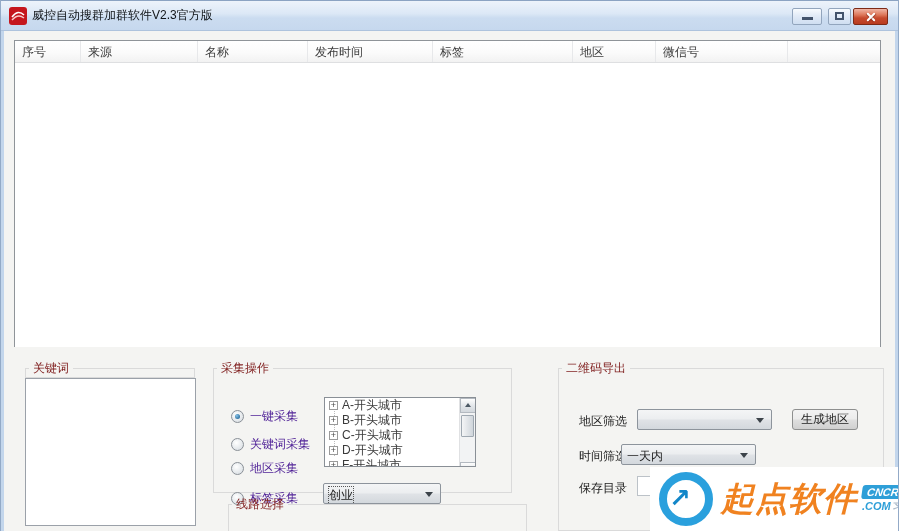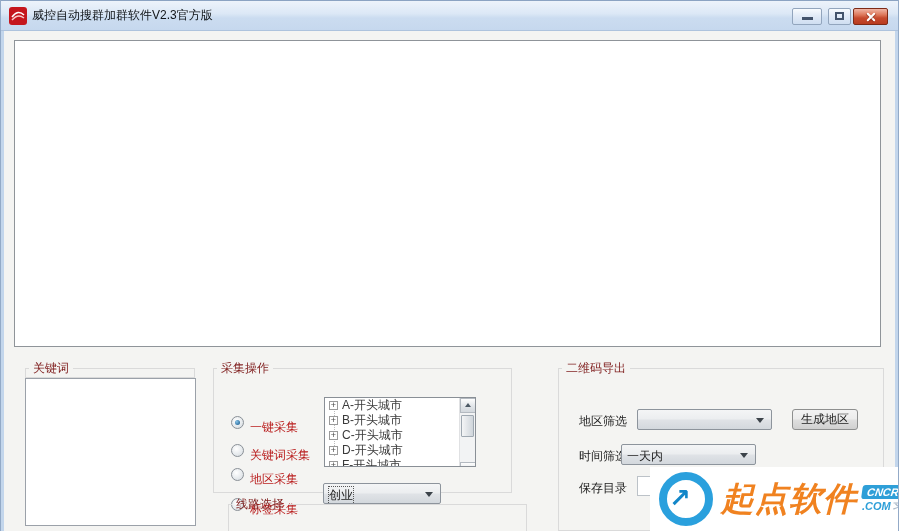--- a/index.html
+++ b/index.html
@@ -60,21 +60,21 @@
   .gb-collect{left:213px;top:360px;width:299px;height:133px;}
   .gb-route{left:228px;top:496px;width:299px;height:60px;}
   .gb-qrcode{left:558px;top:360px;width:326px;height:171px;}
   
   .opt{position:absolute;display:flex;align-items:center;gap:6px;white-space:nowrap;}
   .radio{width:13px;height:13px;border-radius:50%;border:1px solid #8a9097;box-sizing:border-box;
     background:radial-gradient(circle at 40% 35%,#ffffff,#dee3e7 75%);flex:0 0 auto;}
   .radio.checked{position:relative;}
   .radio.checked::after{content:"";position:absolute;left:3px;top:3px;width:5px;height:5px;border-radius:50%;
     background:radial-gradient(circle at 35% 35%,#86c2e8,#2c6e9e 75%);}
-  .opt-label{color:#b91c1c;margin-top:11px;}
+  .opt-label{color:#4c1d95;}
   
   .tree{position:absolute;left:110px;top:20px;width:152px;height:70px;background:#fff;
     border:1px solid #898f96;box-sizing:border-box;overflow:hidden;}
   .tree::before{content:"";position:absolute;left:9px;top:5px;bottom:10px;border-left:1px dotted #bdbdbd;}
   .tree-row{position:relative;display:flex;align-items:center;height:15px;padding-left:4px;color:#3a3a3a;}
   .expander{width:9px;height:9px;box-sizing:border-box;border:1px solid #9a9a9a;background:#fff;
     font-size:9px;line-height:7px;text-align:center;color:#4d4d4d;margin-right:4px;flex:0 0 auto;z-index:1;}
   .expander::before{content:"+";}
   .tree-label{white-space:nowrap;}
   .tree-scroll{position:absolute;right:0;top:0;width:16px;height:79px;background:#f2f3f4;border-left:1px solid #e0e1e3;box-sizing:border-box;}
@@ -134,20 +134,30 @@
     <span class="glyph-close">
         <i class="x1"></i>
         <i class="x2"></i>
       </span>
   </div>
 </div>
 
 <div class="client"></div>
 
 <div class="listview">
+  <div class="lv-header">
+    <div class="lv-col">序号</div>
+    <div class="lv-col">来源</div>
+    <div class="lv-col">名称</div>
+    <div class="lv-col">发布时间</div>
+    <div class="lv-col">标签</div>
+    <div class="lv-col">地区</div>
+    <div class="lv-col">微信号</div>
+    <div class="lv-col"></div>
+  </div>
   <div class="lv-body"></div>
 </div>
 
 <fieldset class="gb gb-keywords">
   <legend>关键词</legend>
   <span class="legend-line"></span>
 </fieldset>
 <textarea class="kw-area" style=""></textarea>
 
 <fieldset class="gb gb-collect">

